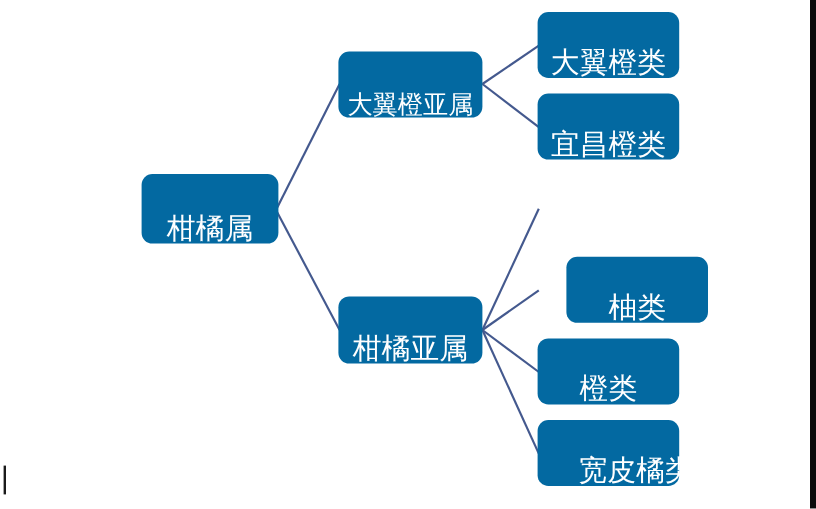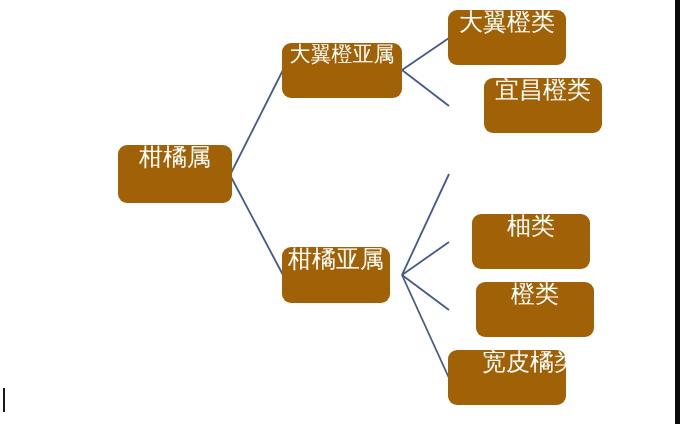--- a/index.html
+++ b/index.html
@@ -22,43 +22,43 @@
     width: 680px;
     height: 424px;
   }
   #connectors line {
     stroke: #44598e;
     stroke-width: 1.8;
     fill: none;
   }
   .node {
     position: absolute;
-    background: #a16207;
+    background: #0369a1;
     color: #ffffff;
     border-radius: 9px;
     display: flex;
-    align-items: flex-start;
+    align-items: flex-end;
     justify-content: center;
     font-size: 24px;
     line-height: 1;
     white-space: nowrap;
     box-sizing: border-box;
   }
   .node.fit5 { font-size: 21px; }
 
   .node-root  { left: 118px; top: 145px; width: 114px; height: 58px; }
   .node-sub0  { left: 282px; top:  43px; width: 120px; height: 55px; }
-  .node-sub1  { left: 282px; top: 247px; width: 108px; height: 56px; }
+  .node-sub1  { left: 282px; top: 247px; width: 120px; height: 56px; }
 
   .leaf { left: 448px; width: 118px; height: 55px; }
   .leaf-0 { top: 10px; }
-  .leaf-1 { top: 78px; margin-left: 36px; }
+  .leaf-1 { top: 78px; }
   .leaf-2 { top: 146px; }
   .leaf-3 { top: 214px; margin-left: 24px; }
-  .leaf-4 { top: 282px; margin-left: 28px; }
+  .leaf-4 { top: 282px; }
   .leaf-5 { top: 350px; padding-left: 46px; }
 
   .right-edge-bar {
     position: absolute;
     right: 0;
     top: 0;
     width: 5px;
     height: 424px;
     background: #0b0b0b;
   }

